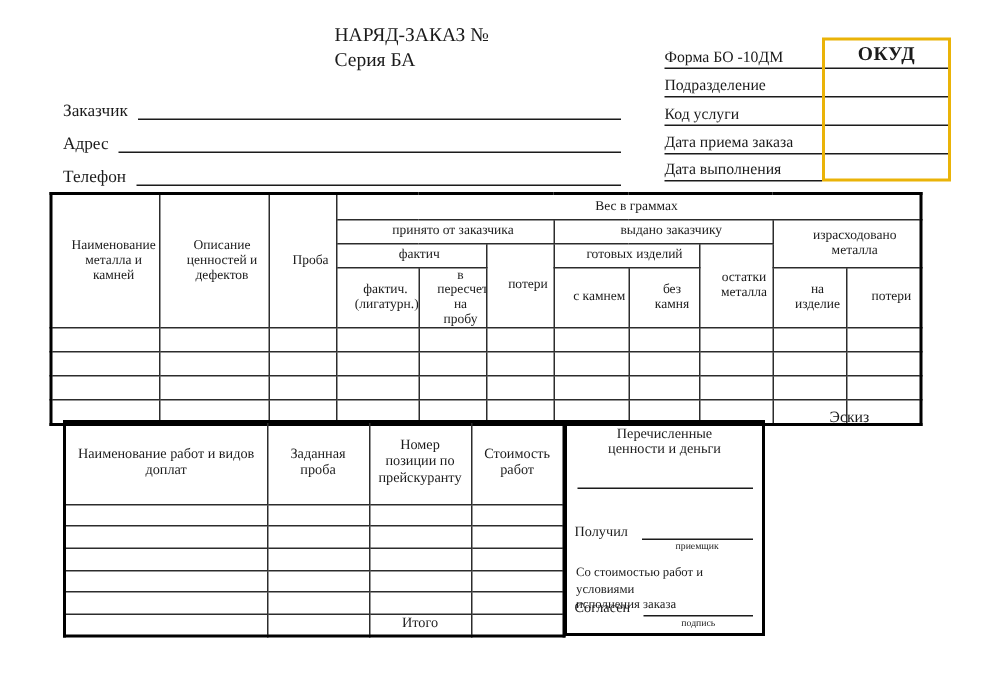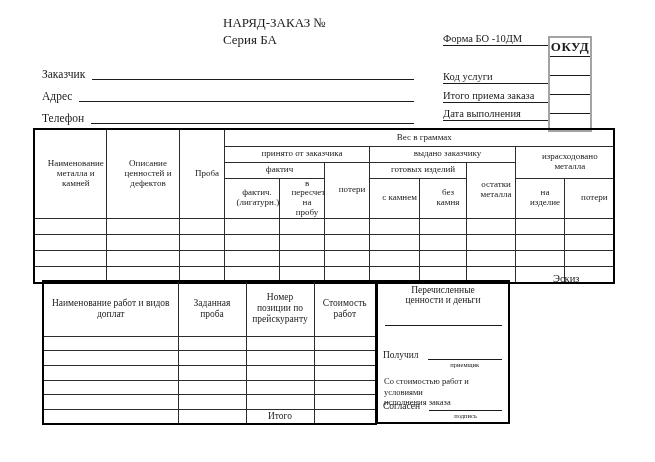--- a/index.html
+++ b/index.html
@@ -15,22 +15,22 @@
   
   .title { position: absolute; left: 223px; top: 14px; font-size: 13px; font-weight: normal; line-height: 17px; }
 
   
   .fi-row {
     position: absolute; left: 443px; width: 105px;
     border-bottom: 1px solid #1b1b1b;
     font-size: 10.5px; display: flex; align-items: flex-end; padding-bottom: 1px;
   }
   .okud-box {
-    position: absolute; left: 548px; top: 36px; width: 44px; height: 96px;
-    border: 2px solid #a3a3a3;
+    position: absolute; left: 548px; top: 25px; width: 86px; height: 96px;
+    border: 2px solid #eab308;
   }
   .okud-cell { height: 19px; border-bottom: 1px solid #1b1b1b; }
   .okud-cell.first { display: flex; align-items: center; justify-content: center; font-size: 13px; font-weight: bold; letter-spacing: 0.5px; }
   .okud-cell.last { border-bottom: none; height: 15px; }
 
   
   .cust-row { position: absolute; left: 42px; width: 372px; height: 16px; display: flex; align-items: flex-end; font-size: 11.5px; }
   .cust-label { margin-right: 7px; white-space: nowrap; text-align: center; }
   .cust-line { flex: 1; border-bottom: 1px solid #1b1b1b; height: 14px; }
 
@@ -60,25 +60,28 @@
 <div class="page">
 
   <div class="title">
     <div>НАРЯД-ЗАКАЗ №</div>
     <div>Серия БА</div>
   </div>
 
   <div class="fi-row" style="top:28px;height:18px">
     <span>Форма БО -10ДМ</span>
   </div>
+  <div class="fi-row" style="top:47px;height:18px">
+    <span>Подразделение</span>
+  </div>
   <div class="fi-row" style="top:66px;height:18px">
     <span>Код услуги</span>
   </div>
   <div class="fi-row" style="top:85px;height:18px">
-    <span>Итого приема заказа</span>
+    <span>Дата приема заказа</span>
   </div>
   <div class="fi-row" style="top:104px;height:17px">
     <span>Дата выполнения</span>
   </div>
 
   <div class="okud-box">
     <div class="okud-cell first">ОКУД</div>
     <div class="okud-cell"></div>
     <div class="okud-cell"></div>
     <div class="okud-cell"></div>

